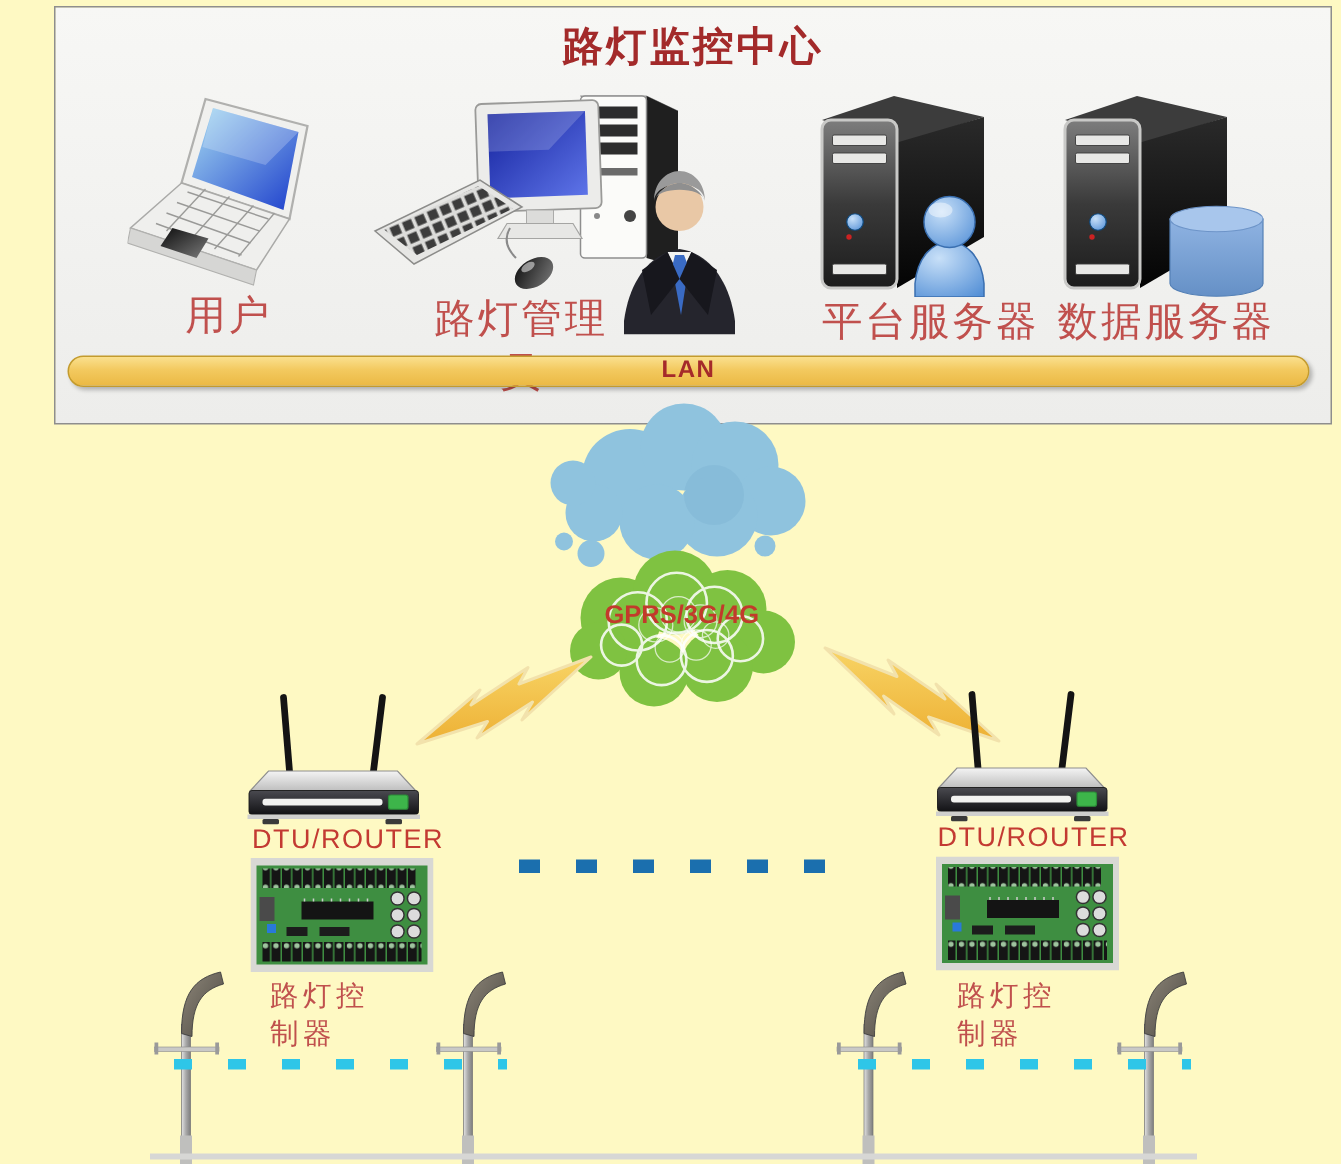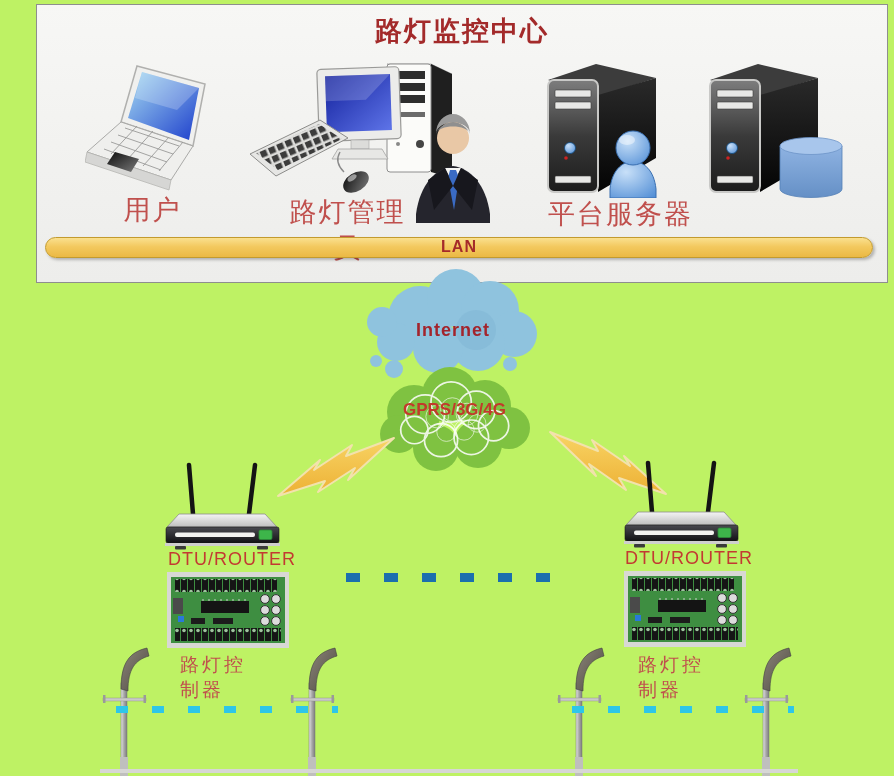--- a/index.html
+++ b/index.html
@@ -1,17 +1,17 @@
 <!DOCTYPE html>
 <html><head>
 <meta charset="utf-8">
 <style>
   * { margin:0; padding:0; box-sizing:border-box; }
   html,body { background:#ffffff; font-family:"Liberation Sans", sans-serif; }
-  .canvas { position:relative; width:894px; height:776px; background:#bef264; overflow:hidden; }
+  .canvas { position:relative; width:894px; height:776px; background:#fef9c3; overflow:hidden; }
   .abs { position:absolute; }
 
   
   .center-box { left:36px; top:4px; width:852px; height:279px;
     border:1px solid #8e8e8e; background:linear-gradient(180deg,#f7f7f5 0%,#ededeb 100%); }
   .center-title { left:0; top:8px; width:100%; text-align:center;
     font-family:"DejaVu Serif", serif; font-weight:bold; font-size:27px; color:#A32A2A; letter-spacing:2px; }
   .node-label { font-size:27px; color:#C0504D; text-align:center; letter-spacing:2px; }
 
   .lan-bar { left:45px; top:237px; width:828px; height:21px; border-radius:11px;
@@ -195,20 +195,21 @@
       <rect x="10" y="22" width="50" height="112" rx="6" fill="url(#gTowerFront)" stroke="#c9c9c7" stroke-width="2"></rect>
       <rect x="17" y="32" width="36" height="7" rx="1" fill="#e8e8e6" stroke="#3a3a3a" stroke-width="0.6"></rect>
       <rect x="17" y="44" width="36" height="7" rx="1" fill="#e8e8e6" stroke="#3a3a3a" stroke-width="0.6"></rect>
       <circle cx="32" cy="90" r="5.5" fill="url(#gBlueMan)" stroke="#0e4a80" stroke-width="0.8"></circle>
       <circle cx="28" cy="100" r="1.8" fill="#cc2222"></circle>
       <rect x="17" y="118" width="36" height="7" rx="1" fill="#e8e8e6" stroke="#3a3a3a" stroke-width="0.6"></rect>
       <path d="M80,88 L80,131 A31,8.5 0 0 0 142,131 L142,88 Z" fill="url(#gCyl)" stroke="#5480B6" stroke-width="0.8"></path>
       <ellipse cx="111" cy="88" rx="31" ry="8.5" fill="#A8C6EC" stroke="#6D94C8" stroke-width="0.8"></ellipse>
     </svg>
   </div>
+  <div class="abs node-label" style="left:705px; top:196px; width:145px;">数据服务器</div>
 
   <div class="abs lan-bar">
     <span class="lan-text">LAN</span>
   </div>
 
   <div class="abs" style="left:358px; top:266px; width:190px; height:118px;">
     <svg width="190" height="118" viewBox="0 0 190 118">
       <g fill="#8FC3DE">
         <circle cx="62" cy="52" r="32"></circle>
           <circle cx="98" cy="32" r="29"></circle>
@@ -218,21 +219,20 @@
           <circle cx="80" cy="82" r="25"></circle>
         <circle cx="38" cy="76" r="19"></circle>
           <circle cx="24" cy="56" r="15"></circle>
         <circle cx="36" cy="103" r="9"></circle>
           <circle cx="18" cy="95" r="6"></circle>
           <circle cx="152" cy="98" r="7"></circle>
       </g>
       <circle cx="118" cy="64" r="20" fill="#7EB4D2" opacity="0.45"></circle>
     </svg>
   </div>
-  <div class="abs cloud-label internet-label">Internet</div>
 
   <div class="abs" style="left:372px; top:362px; width:165px; height:112px;">
     <svg width="165" height="112" viewBox="0 0 165 112">
       <g fill="#7FC241">
         <circle cx="42" cy="50" r="27"></circle>
           <circle cx="78" cy="33" r="28"></circle>
           <circle cx="113" cy="44" r="26"></circle>
         <circle cx="137" cy="66" r="21"></circle>
           <circle cx="106" cy="82" r="24"></circle>
           <circle cx="64" cy="86" r="23"></circle>

